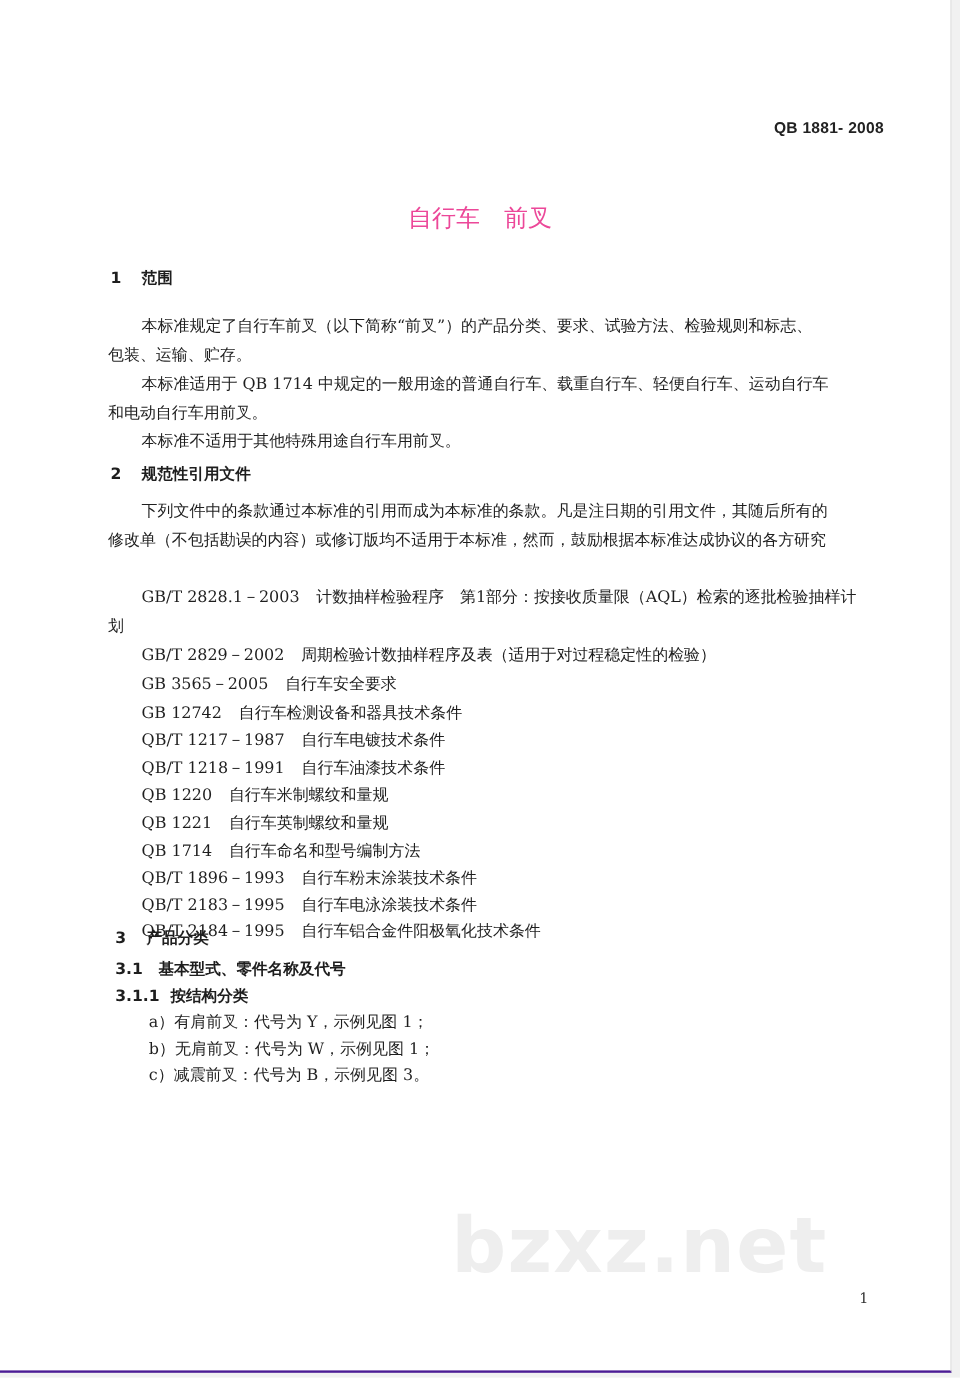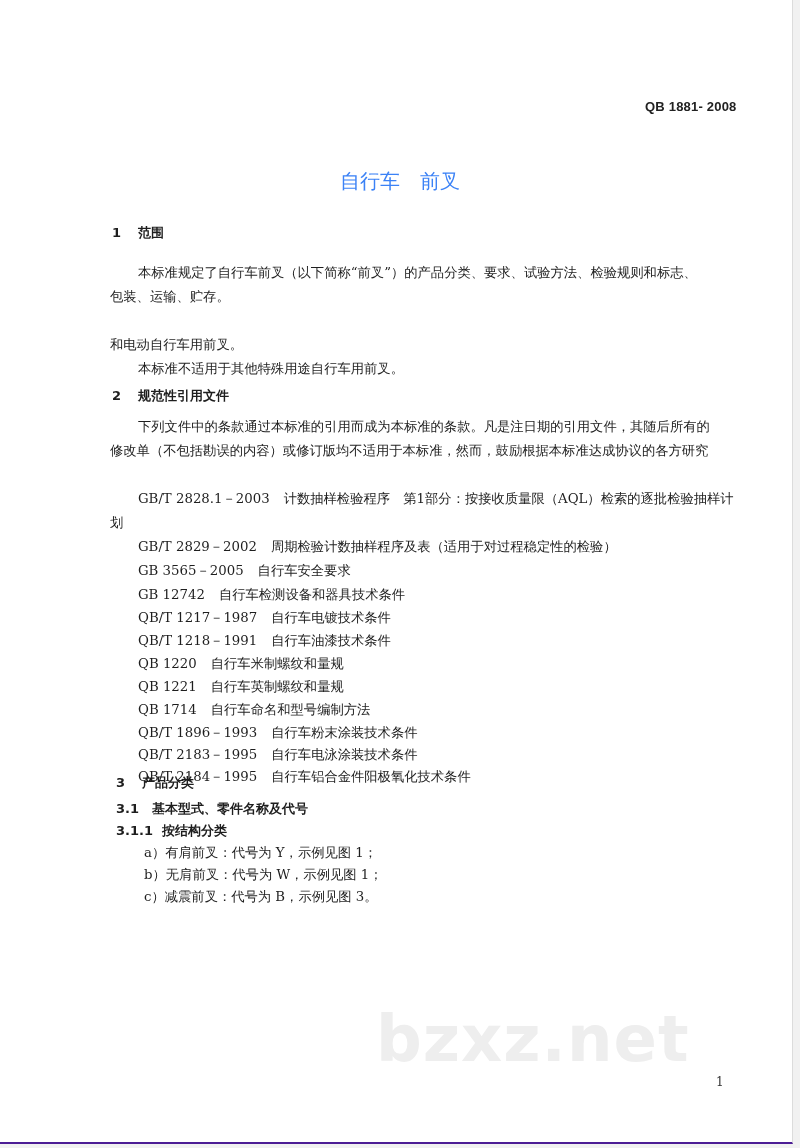--- a/index.html
+++ b/index.html
@@ -10,24 +10,24 @@
   .page {
     position: absolute; left: 0; top: 0; width: 792px; height: 1142px;
     background: #ffffff; border-right: 1px solid #dcdcdc; border-bottom: 2px solid #4c1d95;
   }
   .std-no {
     position: absolute; left: 645px; top: 99px; font-family: "Liberation Sans", sans-serif;
     font-weight: bold; font-size: 13px; color: #222; letter-spacing: 0.2px;
   }
   .title {
     position: absolute; left: 0; width: 800px; top: 168px; text-align: center;
-    font-family: "DejaVu Sans", sans-serif; font-size: 20px; font-weight: normal; color: #3b82f6;
+    font-family: "DejaVu Sans", sans-serif; font-size: 20px; font-weight: normal; color: #ec4899;
     word-spacing: 14px;
   }
-  .line { position: absolute; font-size: 13.3px; white-space: nowrap; line-height: 18px; margin-left: 20px; }
+  .line { position: absolute; font-size: 13.3px; white-space: nowrap; line-height: 18px; }
   .h { font-family: "DejaVu Sans", sans-serif; font-weight: bold; font-size: 13px; }
   .num { display: inline-block; width: 26px; }
   .num2 { display: inline-block; width: 36px; }
   .num3 { display: inline-block; width: 46px; }
   .ref-code { display: inline-block; margin-right: 14px; }
   .watermark {
     position: absolute; left: 376px; top: 1002px; font-family: "DejaVu Sans", sans-serif;
     font-weight: bold; font-size: 64px; color: #eeeeee; letter-spacing: 1px;
   }
   .page-num { position: absolute; left: 716px; top: 1075px; font-size: 12px; color: #333; }
@@ -38,20 +38,21 @@
 <div class="page">
 
   <div class="std-no">QB 1881- 2008</div>
   <div class="title">自行车　前叉</div>
 
   <div class="line h" style="left:92px; top:224px;">
     <span class="num">1</span><span>范围</span>
   </div>
   <div class="line" style="left:118px; top:264px;">本标准规定了自行车前叉（以下简称“前叉”）的产品分类、要求、试验方法、检验规则和标志、</div>
   <div class="line" style="left:90px; top:288px;">包装、运输、贮存。</div>
+  <div class="line" style="left:118px; top:312px;">本标准适用于 QB 1714 中规定的一般用途的普通自行车、载重自行车、轻便自行车、运动自行车</div>
   <div class="line" style="left:90px; top:336px;">和电动自行车用前叉。</div>
   <div class="line" style="left:118px; top:360px;">本标准不适用于其他特殊用途自行车用前叉。</div>
 
   <div class="line h" style="left:92px; top:387px;">
     <span class="num">2</span><span>规范性引用文件</span>
   </div>
   <div class="line" style="left:118px; top:418px;">下列文件中的条款通过本标准的引用而成为本标准的条款。凡是注日期的引用文件，其随后所有的</div>
   <div class="line" style="left:90px; top:442px;">修改单（不包括勘误的内容）或修订版均不适用于本标准，然而，鼓励根据本标准达成协议的各方研究</div>
 
   <div class="line" style="left:118px; top:490px;">

